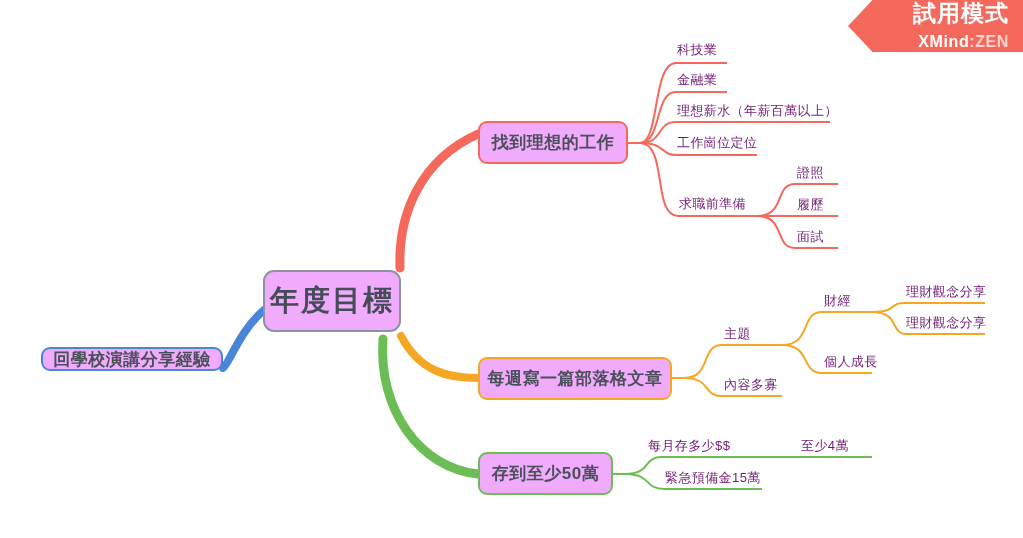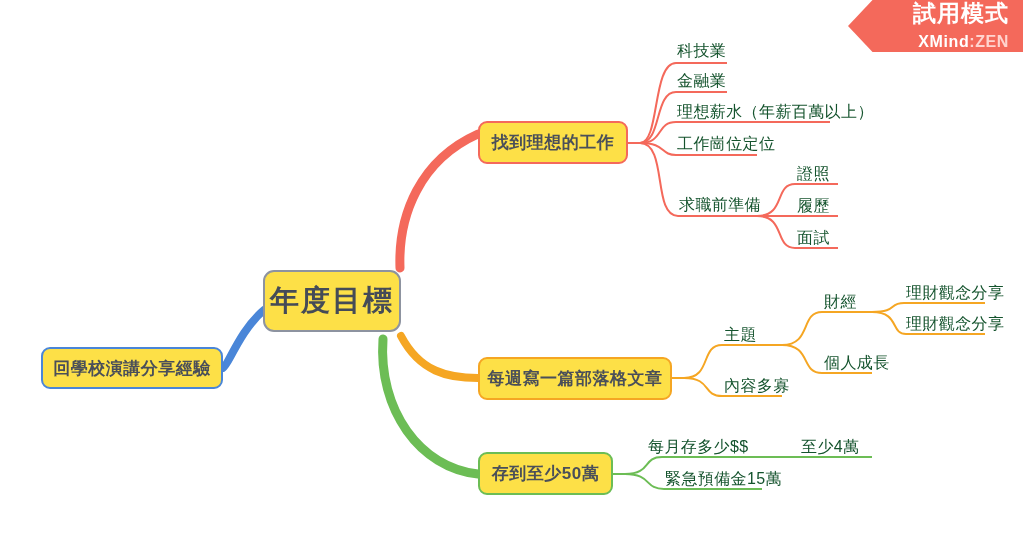--- a/index.html
+++ b/index.html
@@ -26,21 +26,21 @@
     pointer-events: none;
   }
 
   
   .node {
     position: absolute;
     box-sizing: border-box;
     display: flex;
     align-items: center;
     justify-content: center;
-    background: #fde047;
+    background: #f0abfc;
     border-radius: 9px;
     border: 2px solid #888;
     color: #4a4f59;
     white-space: nowrap;
     z-index: 5;
   }
   .node.root {
     border-radius: 11px;
     border-width: 2px;
     border-color: #8d93a0;
@@ -57,22 +57,22 @@
   }
   .node.red    { border-color: #f4695b; }
   .node.orange { border-color: #f5a623; }
   .node.green  { border-color: #6cbd55; }
   .node.blue   { border-color: #4a86d8; }
 
   
   .leaf {
     position: absolute;
     white-space: nowrap;
-    color: #14532d;
-    font-size: 16px;
+    color: #701a75;
+    font-size: 13px;
     letter-spacing: 0.4px;
     z-index: 5;
   }
 
   
   #trial-badge {
     position: absolute;
     top: 0;
     right: 0;
     width: 175px;
@@ -153,21 +153,21 @@
   </div>
 
   <div class="node main orange" style="left:478px; top:357px; width:194px; height:43px;">
     <span>每週寫一篇部落格文章</span>
   </div>
 
   <div class="node main green" style="left:478px; top:452px; width:135px; height:43px;">
     <span>存到至少50萬</span>
   </div>
 
-  <div class="node main blue" style="left:41px; top:347px; width:182px; height:42px;">
+  <div class="node main blue" style="left:41px; top:347px; width:182px; height:24px;">
     <span>回學校演講分享經驗</span>
   </div>
 
   <div class="leaf" style="left:677px; top:41px;">
     <span>科技業</span>
   </div>
   <div class="leaf" style="left:677px; top:71px;">
     <span>金融業</span>
   </div>
   <div class="leaf" style="left:677px; top:102px;">

